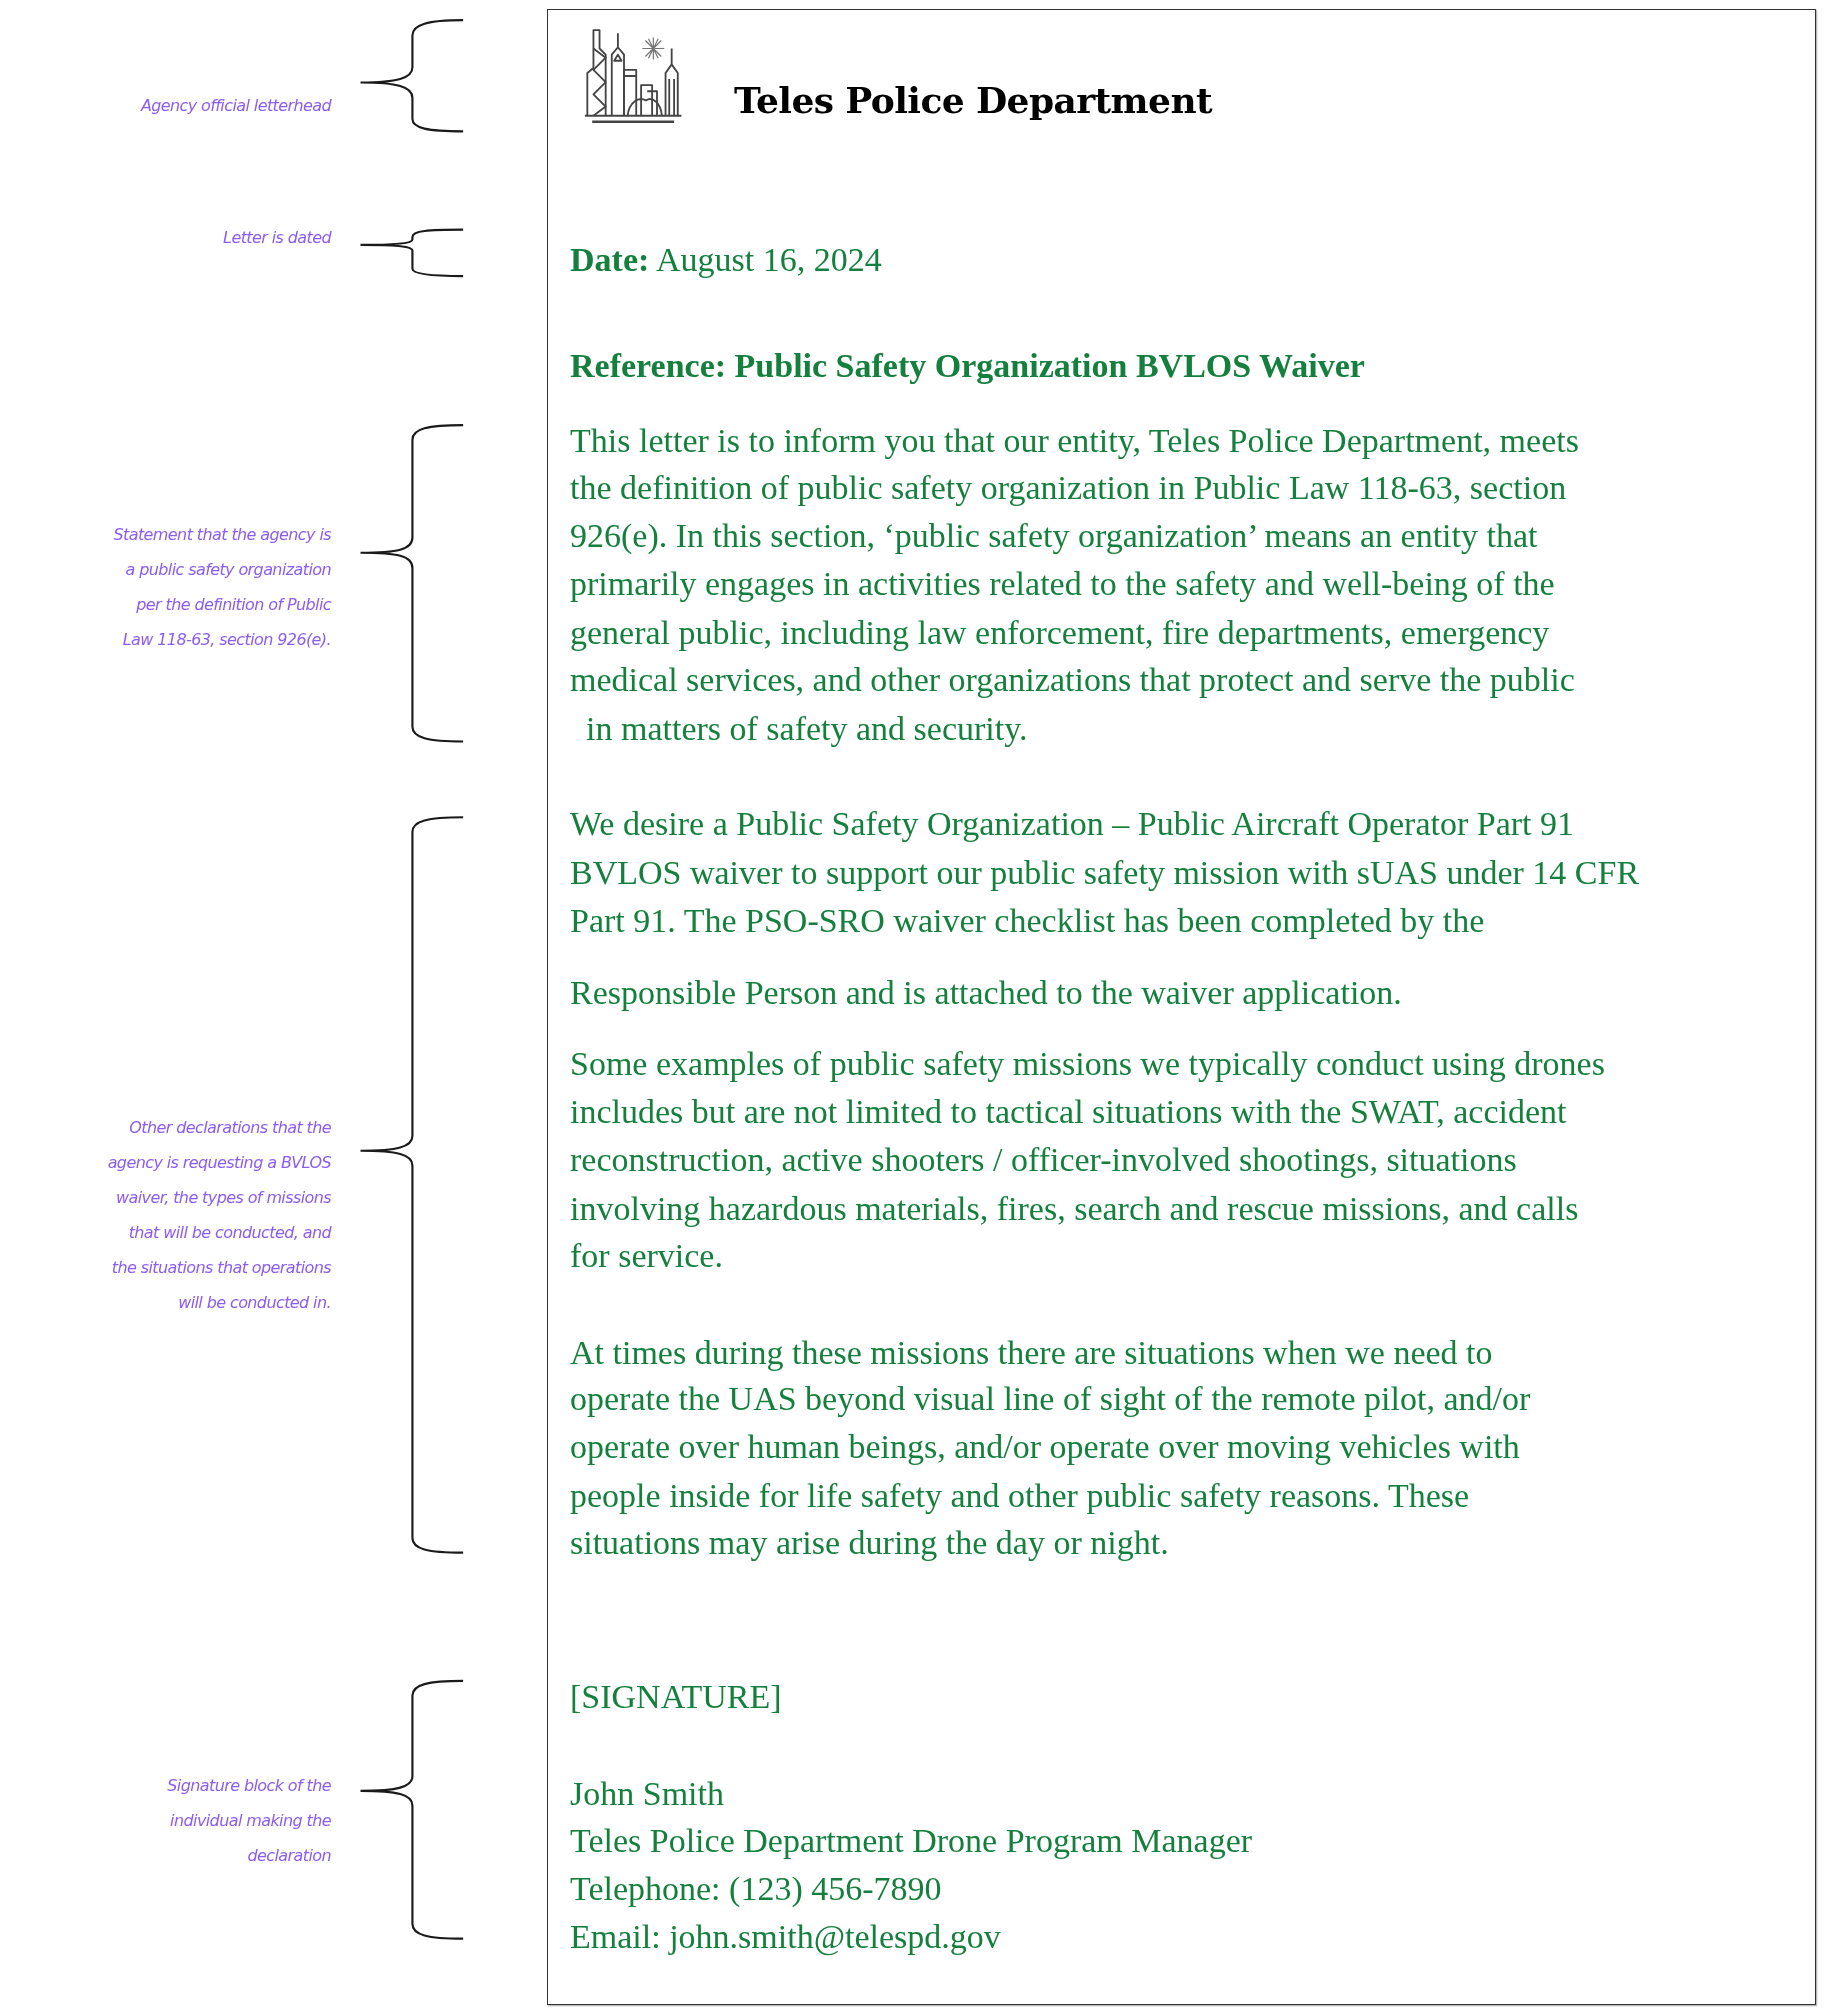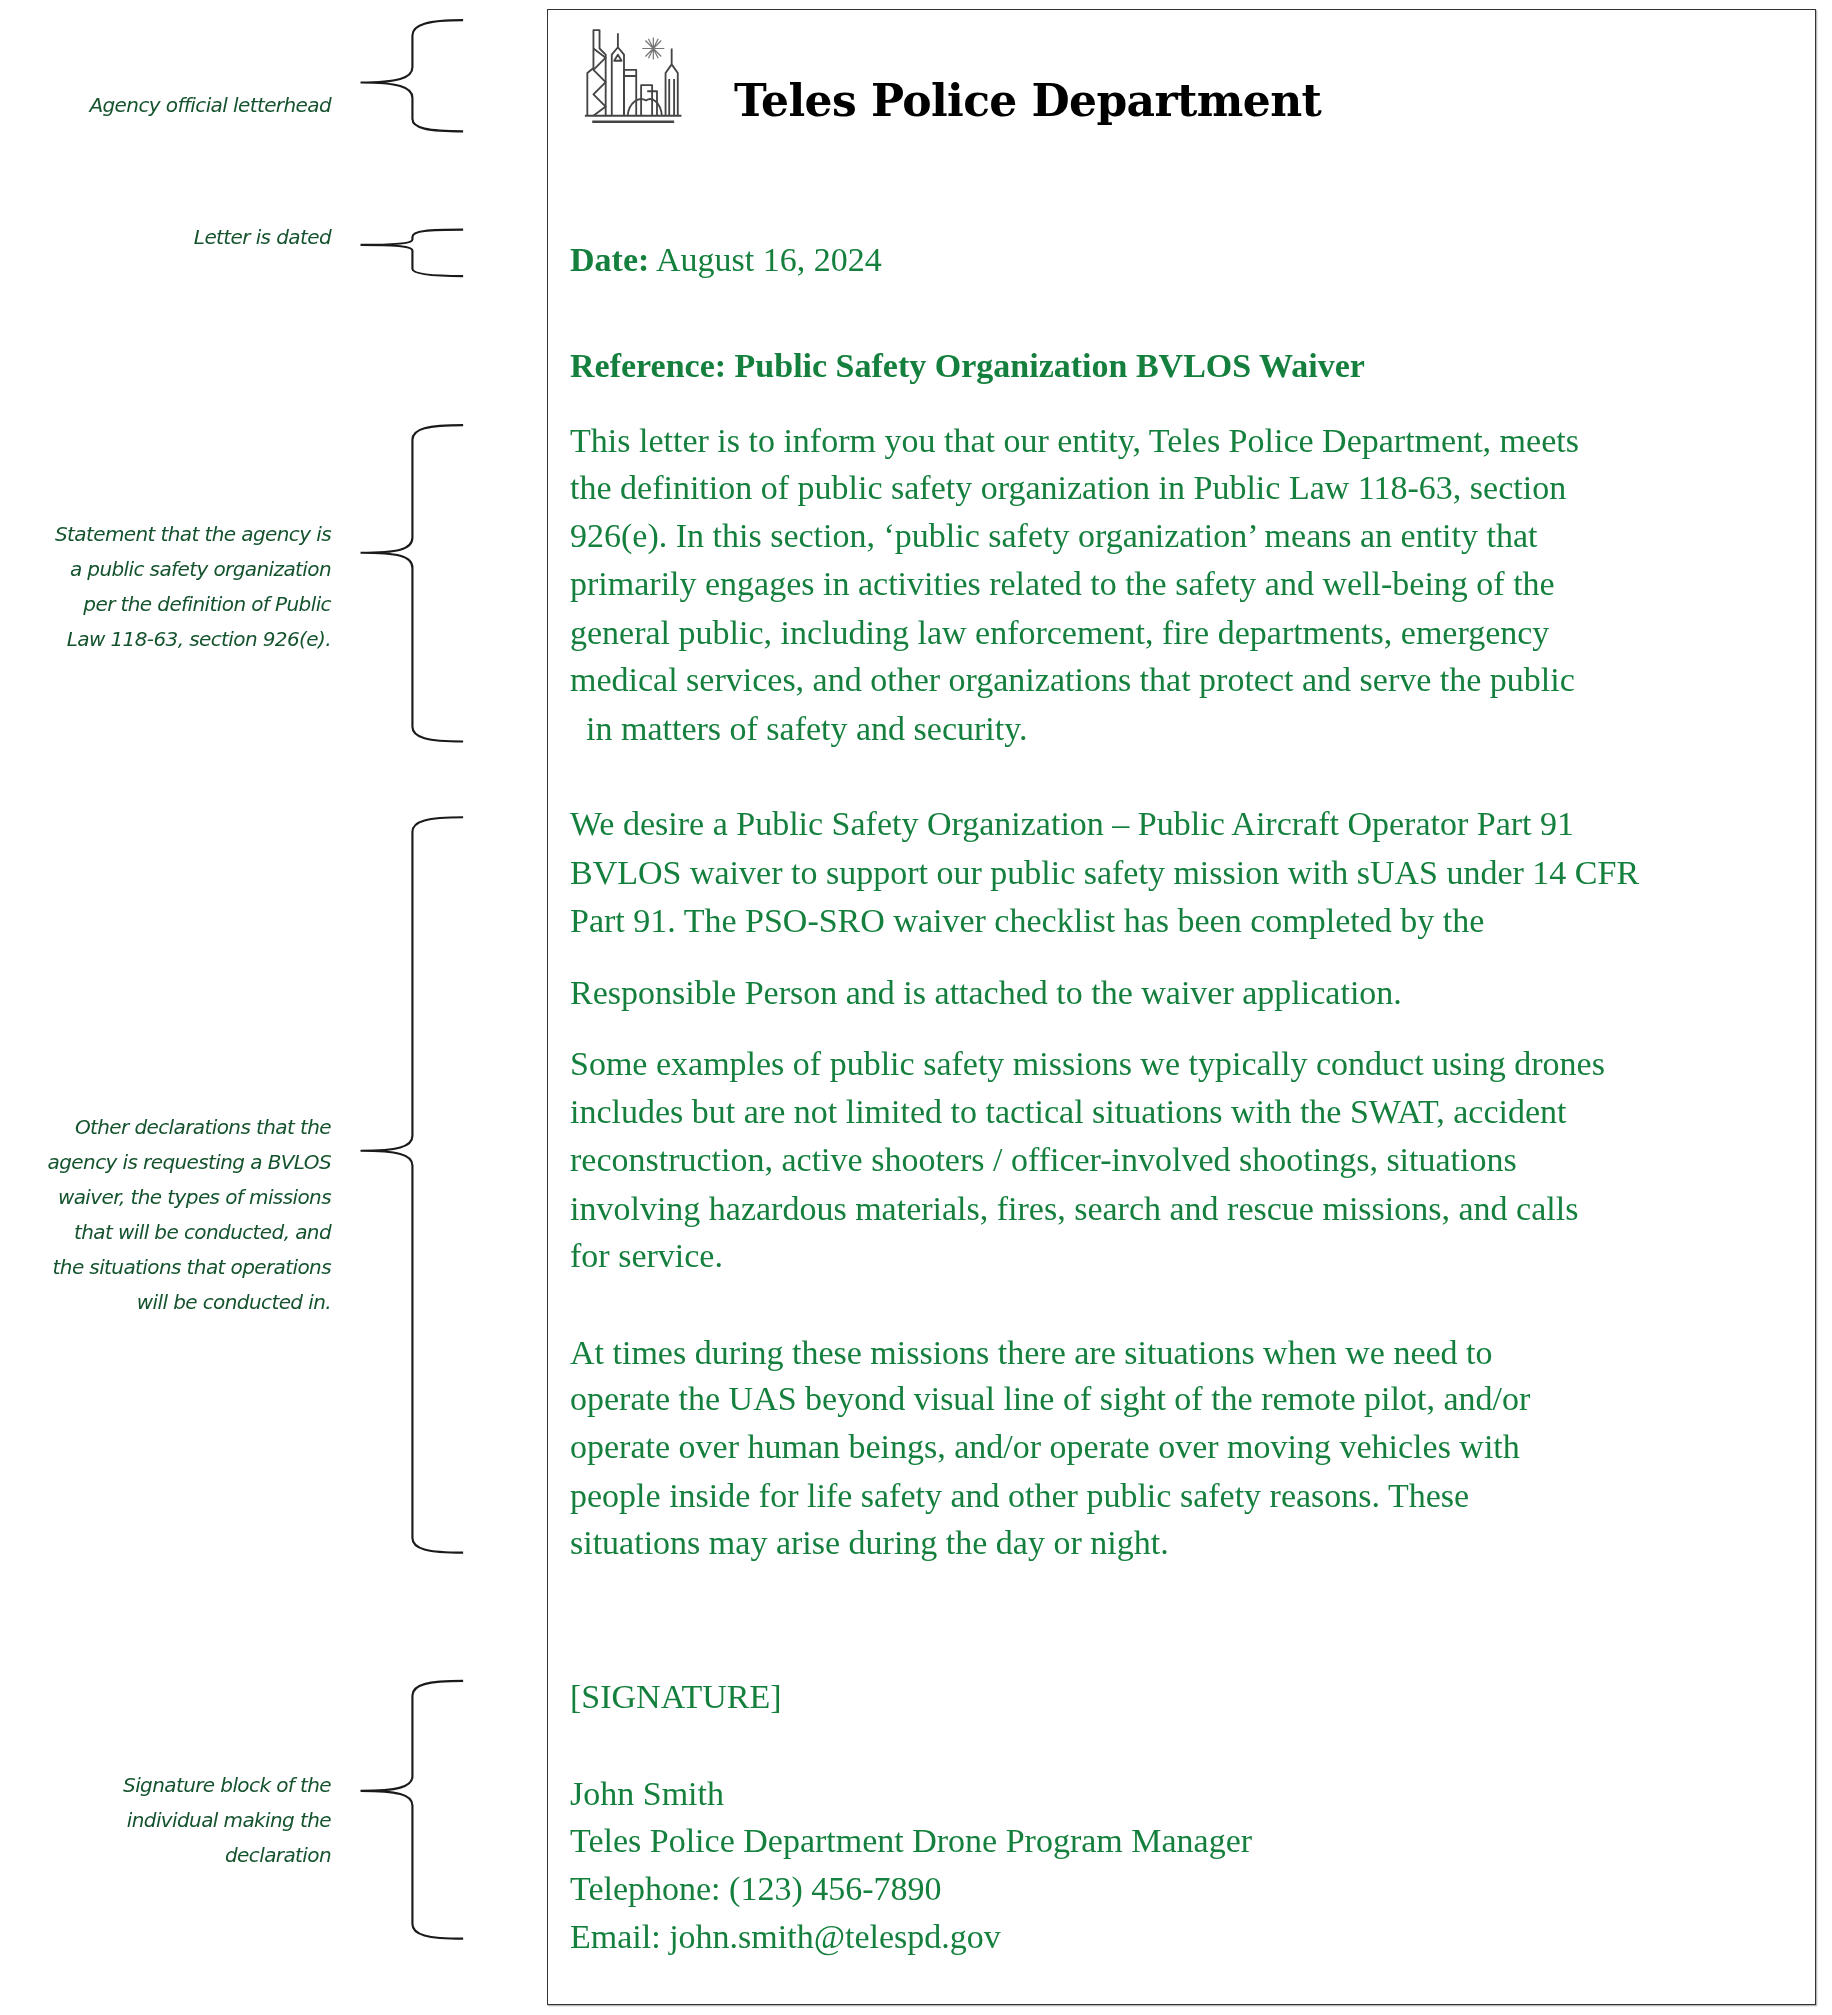--- a/index.html
+++ b/index.html
@@ -1,24 +1,24 @@
 <!DOCTYPE html>
 <html style="font-size:9.8px"><head>
 <meta charset="utf-8">
 <style>
   html, body { margin: 0; padding: 0; background: #ffffff; }
   body { width: 1832px; height: 2015px; position: relative; overflow: hidden; font-family: "Liberation Serif", serif; color: #111111; }
   .frame { position: absolute; left: 547px; top: 9.2px; width: 1269px; height: 1996px; border: 1.8px solid #333333; box-sizing: border-box; box-shadow: 0.6px 0.6px 1.2px rgba(0,0,0,0.35); }
-  .ann { position: absolute; right: 1501px; text-align: right; font-family: "DejaVu Sans", sans-serif; font-style: italic; font-size: 20px; color: #14532d; white-space: nowrap; line-height: 35px; letter-spacing: -0.6px; }
+  .ann { position: absolute; right: 1501px; text-align: right; font-family: "DejaVu Sans", sans-serif; font-style: italic; font-size: 16px; color: #8b5cf6; white-space: nowrap; line-height: 35px; letter-spacing: -0.6px; }
   .ann div { height: 35px; }
   .brackets { position: absolute; left: 0; top: 0; width: 550px; height: 2015px; }
   .brackets path { fill: none; stroke: #1a1a1a; stroke-width: 3.5; }
   .logo { position: absolute; left: 580px; top: 24.4px; width: 110px; height: 104px; }
   .logo svg { width: 100%; height: 100%; }
-  .heading { position: absolute; left: 734px; top: 73px; font-family: "DejaVu Serif", serif; font-weight: bold; font-size: 44px; letter-spacing: -0.6px; white-space: nowrap; color: #000; line-height: 55px; }
+  .heading { position: absolute; left: 734px; top: 73px; font-family: "DejaVu Serif", serif; font-weight: bold; font-size: 36px; letter-spacing: -0.6px; white-space: nowrap; color: #000; line-height: 55px; }
   .line { position: absolute; left: 570px; font-family: Liberation Serif, serif; font-size: 34px; white-space: nowrap; line-height: 43px; transform: translateY(-21.4px); color: #15803d; }
   .bold { font-weight: bold; }
   .lbl { font-weight: bold; }
 </style>
 </head>
 <body>
 
 <svg class="brackets" viewBox="0 0 900 3299">
   <path d="M758 33 C700 33 675 40 675 58 L675 110 C675 128 650 135 590 135 C650 135 675 142 675 160 L675 195 C675 210 700 215 758 215"></path>
   <path d="M758 376 C700 376 675 378 675 388 L675 392 C675 398 650 401 590 401 C650 401 675 404 675 410 L675 440 C675 448 700 452 758 452"></path>

